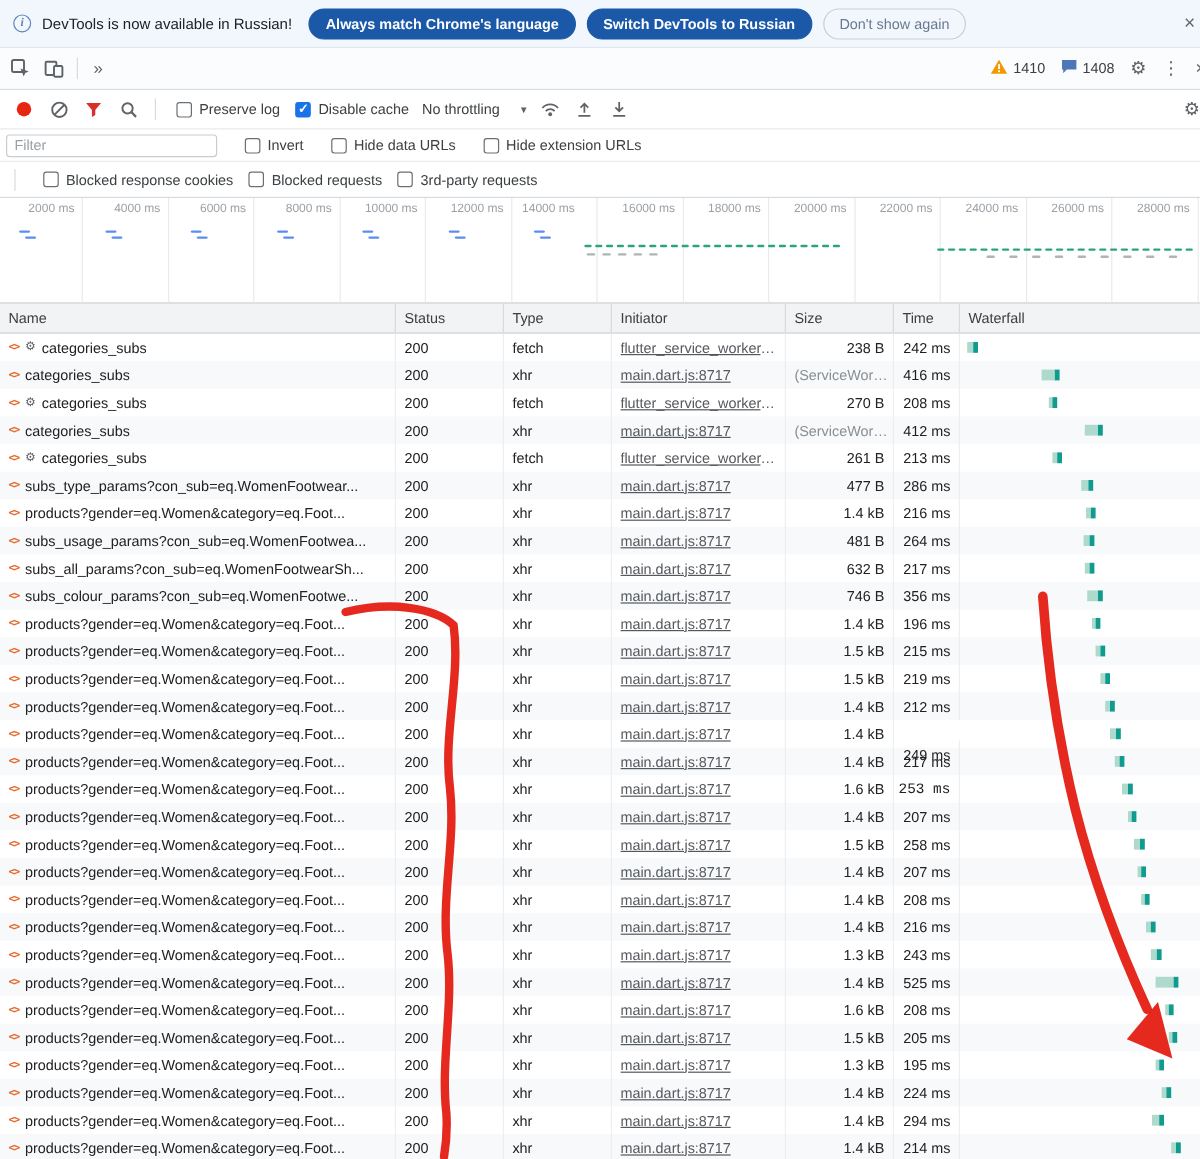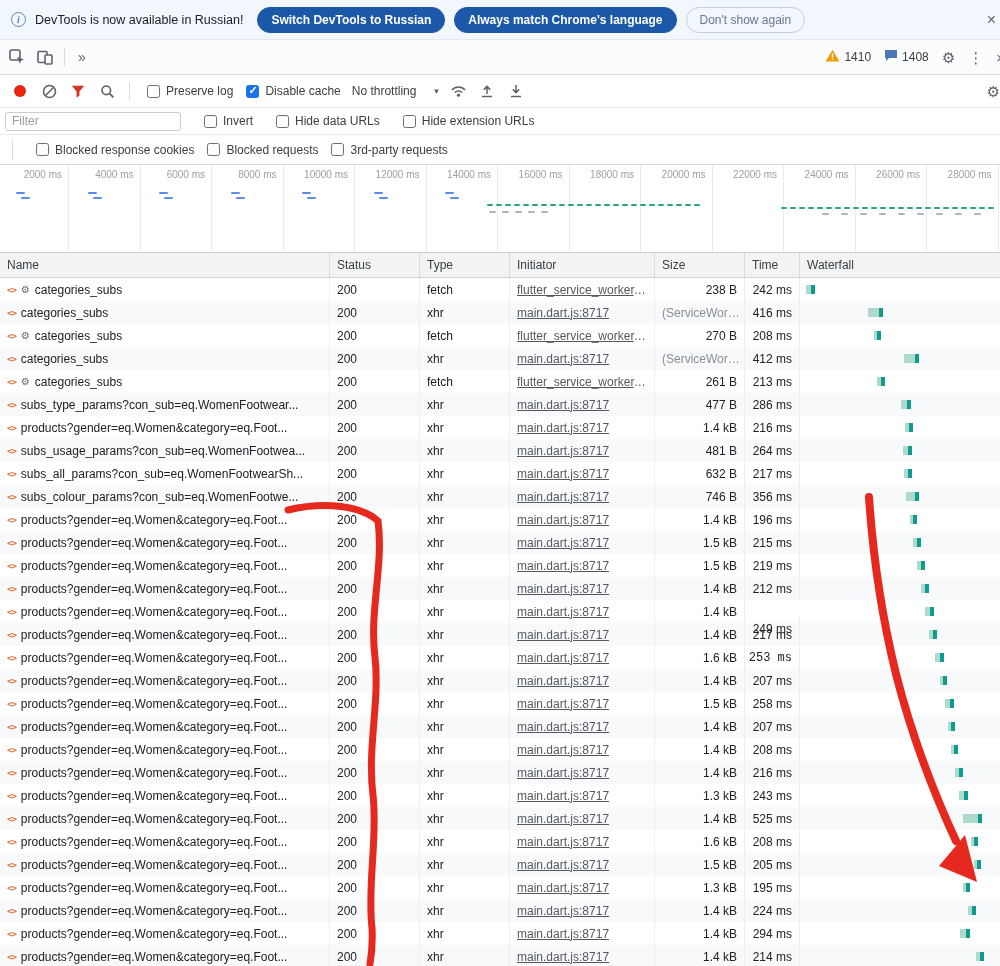--- a/index.html
+++ b/index.html
@@ -81,22 +81,22 @@
   .anno{position:absolute;left:0;top:0;z-index:60;pointer-events:none}
 </style>
 </head>
 <body>
 
 <div class="screen">
 
   <div class="infobar">
     <span class="info-ic">i</span>
     <span class="info-msg">DevTools is now available in Russian!</span>
+    <button class="ib-btn primary">Always match Chrome's language</button>
     <button class="ib-btn primary">Switch DevTools to Russian</button>
-    <button class="ib-btn primary">Always match Chrome's language</button>
     <button class="ib-btn ghost">Don't show again</button>
     <span class="ib-close">×</span>
   </div>
 
   <div class="tabbar">
     <span class="tb-ic">
       <svg width="18" height="18" viewBox="0 0 18 18">
           <rect x="2" y="2" width="10" height="10" rx="1.5" fill="none" stroke="#5f6368" stroke-width="1.6"></rect>
           <path d="M9 9l7 2.6-3 1.2-1.2 3z" fill="#5f6368"></path>
         </svg>
@@ -225,21 +225,21 @@
       <div class="tl-label" style="left: 77.5px;">4000 ms</div>
       <div class="tl-grid" style="left: 211px;"></div>
       <div class="tl-label" style="left: 149px;">6000 ms</div>
       <div class="tl-grid" style="left: 282.5px;"></div>
       <div class="tl-label" style="left: 220.5px;">8000 ms</div>
       <div class="tl-grid" style="left: 354px;"></div>
       <div class="tl-label" style="left: 292px;">10000 ms</div>
       <div class="tl-grid" style="left: 425.5px;"></div>
       <div class="tl-label" style="left: 363.5px;">12000 ms</div>
       <div class="tl-grid" style="left: 497px;"></div>
-      <div class="tl-label" style="left: 435px;">14000 ms</div>
+      <div class="tl-label" style="left: 423px;">14000 ms</div>
       <div class="tl-grid" style="left: 568.5px;"></div>
       <div class="tl-label" style="left: 506.5px;">16000 ms</div>
       <div class="tl-grid" style="left: 640px;"></div>
       <div class="tl-label" style="left: 578px;">18000 ms</div>
       <div class="tl-grid" style="left: 711.5px;"></div>
       <div class="tl-label" style="left: 649.5px;">20000 ms</div>
       <div class="tl-grid" style="left: 783px;"></div>
       <div class="tl-label" style="left: 721px;">22000 ms</div>
       <div class="tl-grid" style="left: 854.5px;"></div>
       <div class="tl-label" style="left: 792.5px;">24000 ms</div>

